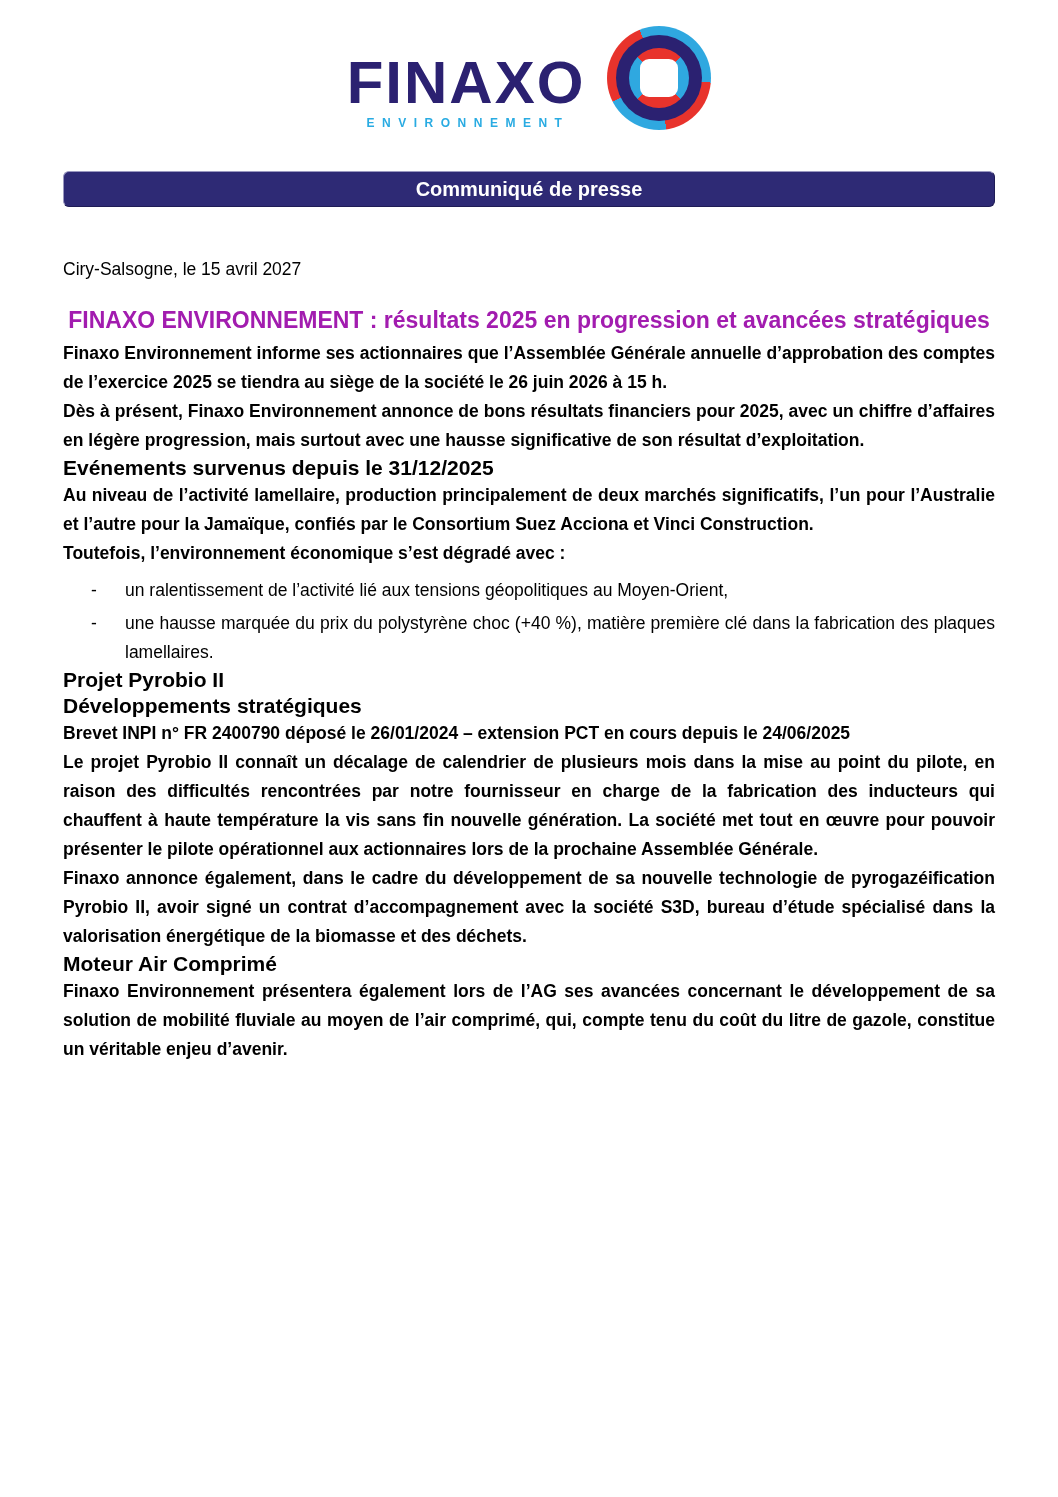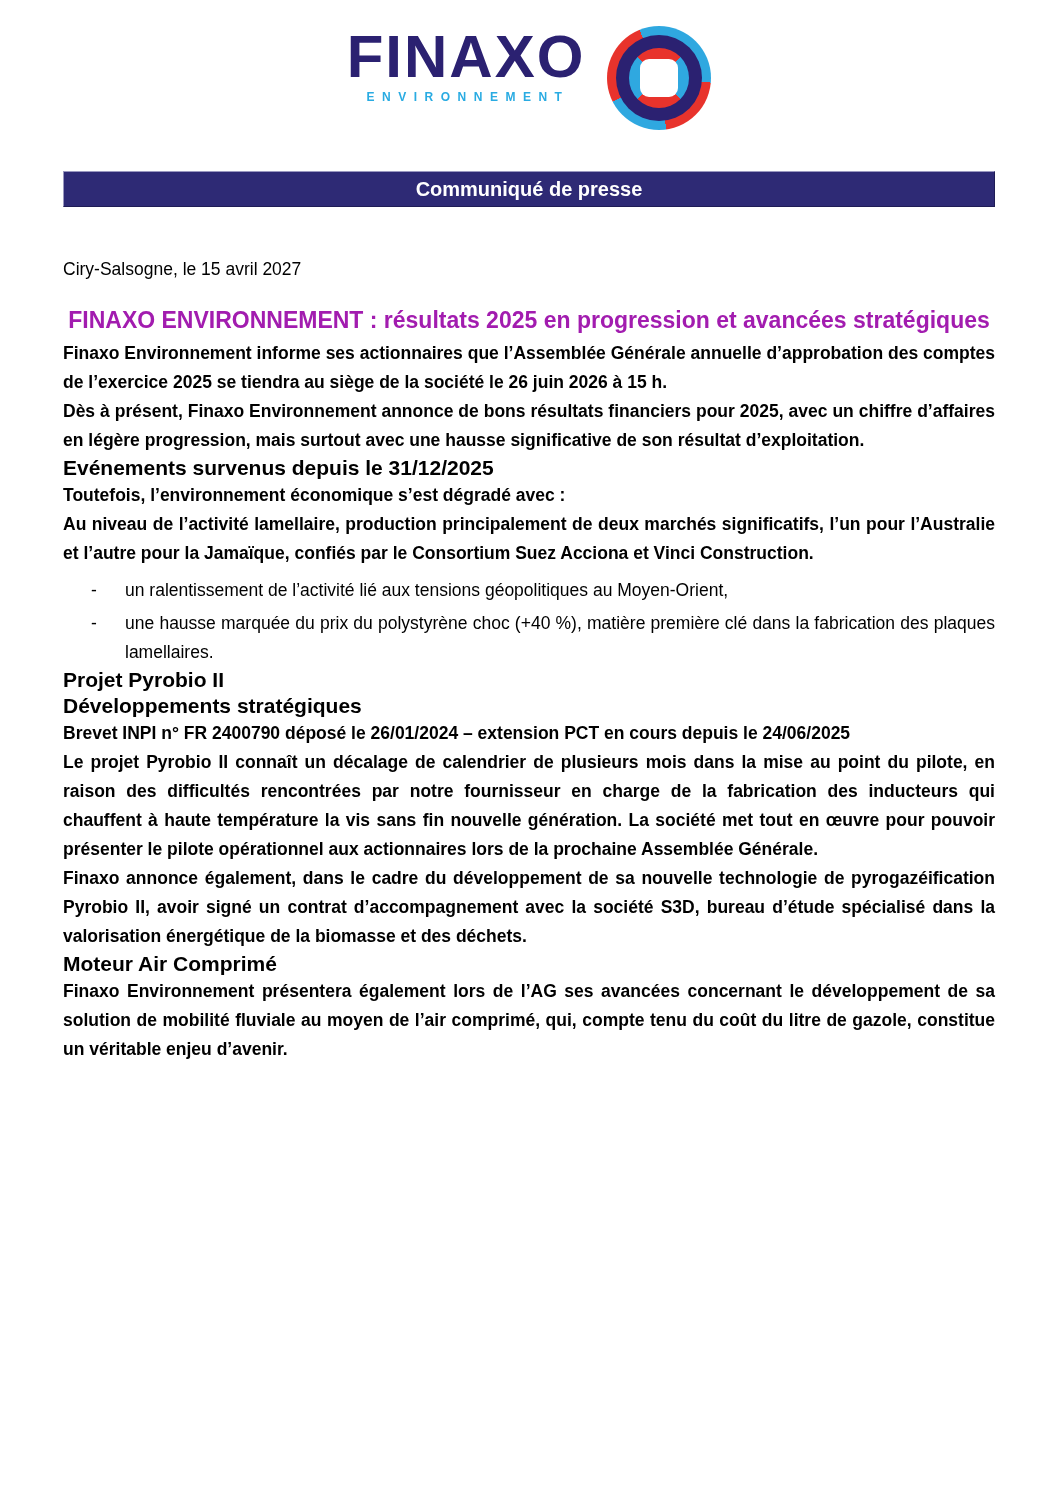--- a/index.html
+++ b/index.html
@@ -9,21 +9,21 @@
     background:#ffffff;
     font-family:"Liberation Sans", sans-serif;
     color:#000;
     overflow:hidden;
   }
   .content{margin:0 63px;width:932px;}
 
   
   .logo-row{
     padding-top:26px;
-    display:flex;justify-content:center;align-items:flex-start;gap:22px;
+    display:flex;justify-content:center;align-items:flex-end;gap:22px;
   }
   .wordmark-block{display:flex;flex-direction:column;align-items:center;}
   .wordmark{
     font-size:60px;font-weight:bold;line-height:62px;
     color:#2b2171;letter-spacing:2px;
   }
   .tagline{
     font-size:12px;font-weight:bold;color:#29abe2;
     letter-spacing:7.5px;margin-top:2px;margin-left:4px;
   }
@@ -43,20 +43,21 @@
   .banner{
     margin-top:41px;
     height:36px;line-height:34px;
     background:#2e2a75;
     border-top:1px solid #9a98c0;
     border-left:1px solid #9a98c0;
     border-bottom:1px solid #1f1c55;
     border-right:1px solid #1f1c55;
     text-align:center;
     box-sizing:border-box;
+    border-radius:6px;
   }
   .banner span{color:#ffffff;font-weight:bold;font-size:20px;}
 
   
   .dateline{margin-top:51px;font-size:17.5px;line-height:22px;}
 
   .doc-title{
     margin-top:21px;
     font-size:23px;font-weight:bold;line-height:38px;
     color:#a21caf;text-align:center;
@@ -118,22 +119,22 @@
     </div>
 
     <div class="dateline">Ciry-Salsogne, le 15 avril 2027</div>
 
     <div class="doc-title">FINAXO ENVIRONNEMENT : résultats 2025 en progression et avancées stratégiques</div>
 
     <p class="body mt-intro1">Finaxo Environnement informe ses actionnaires que l’Assemblée Générale annuelle d’approbation des comptes de l’exercice 2025 se tiendra au siège de la société le 26 juin 2026 à 15 h.</p>
     <p class="body mt-para">Dès à présent, Finaxo Environnement annonce de bons résultats financiers pour 2025, avec un chiffre d’affaires en légère progression, mais surtout avec une hausse significative de son résultat d’exploitation.</p>
 
     <h2 class="section mt-h-events">Evénements survenus depuis le 31/12/2025</h2>
+    <p class="body mt-after-h">Au niveau de l’activité lamellaire, production principalement de deux marchés significatifs, l’un pour l’Australie et l’autre pour la Jamaïque, confiés par le Consortium Suez Acciona et Vinci Construction.</p>
     <p class="body mt-lead">Toutefois, l’environnement économique s’est dégradé avec :</p>
-    <p class="body mt-after-h">Au niveau de l’activité lamellaire, production principalement de deux marchés significatifs, l’un pour l’Australie et l’autre pour la Jamaïque, confiés par le Consortium Suez Acciona et Vinci Construction.</p>
 
     <div class="bullets">
       <div class="bullet">
         <span class="dash">-</span>
         <span class="btext">un ralentissement de l’activité lié aux tensions géopolitiques au Moyen-Orient,</span>
       </div>
       <div class="bullet">
         <span class="dash">-</span>
         <span class="btext">une hausse marquée du prix du polystyrène choc (+40 %), matière première clé dans la fabrication des plaques lamellaires.</span>
       </div>

